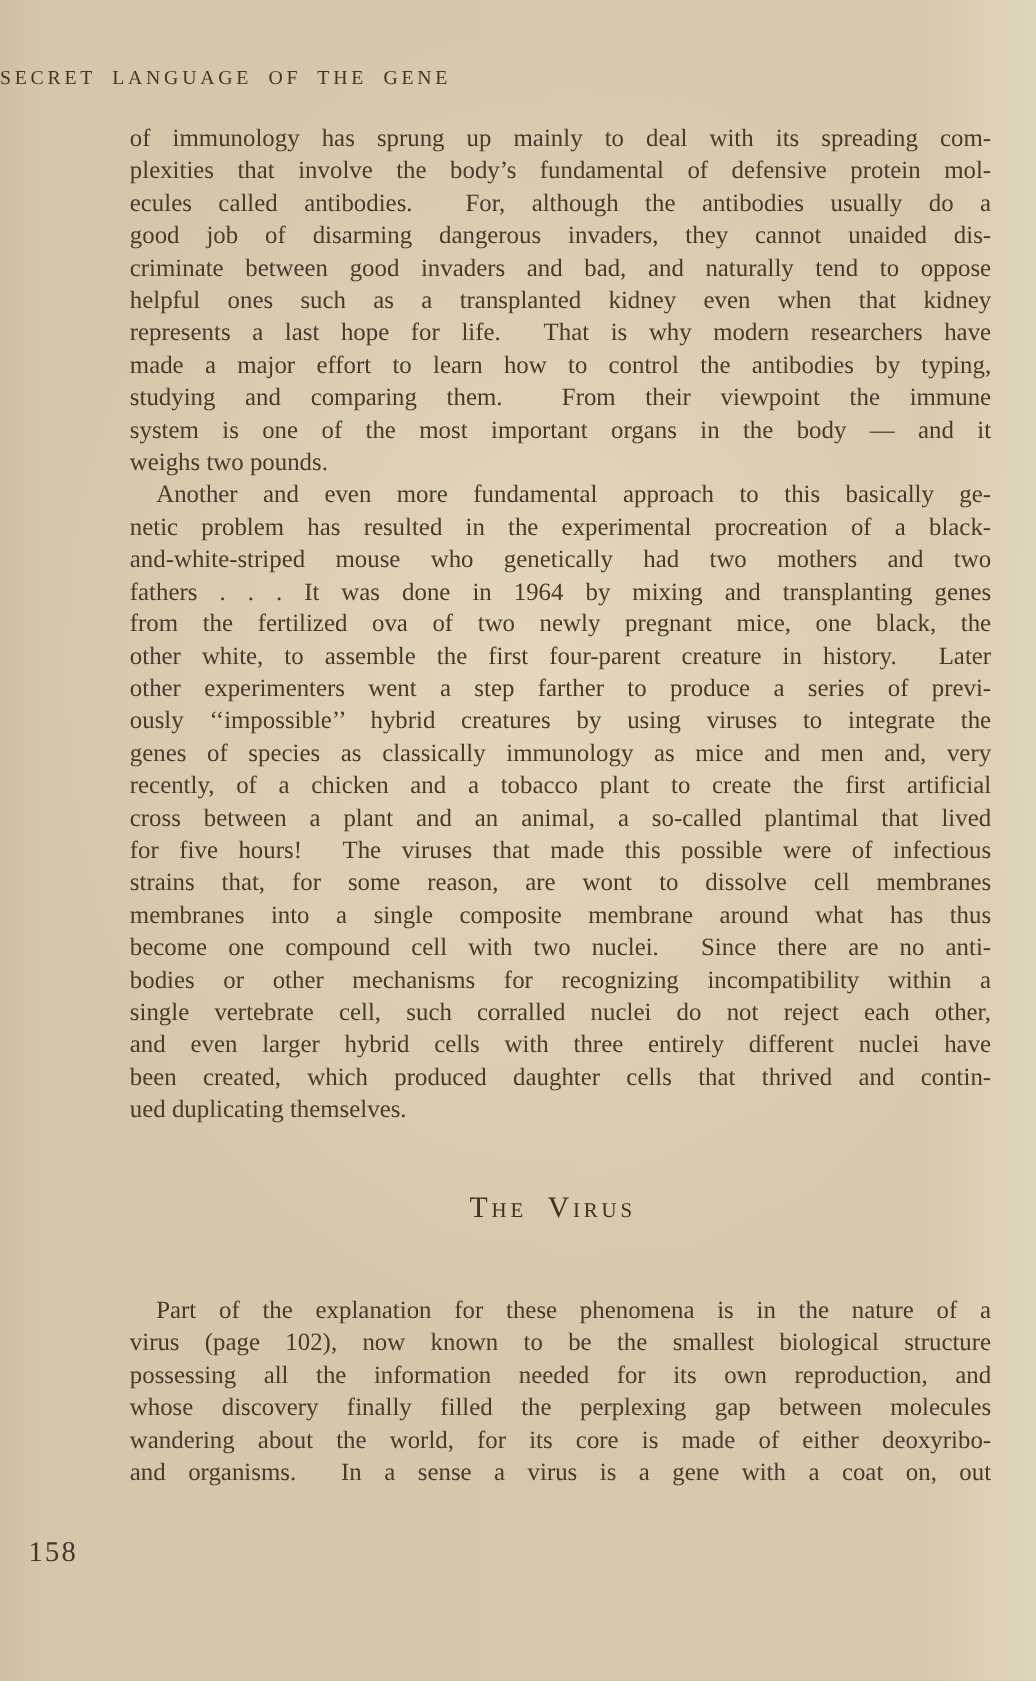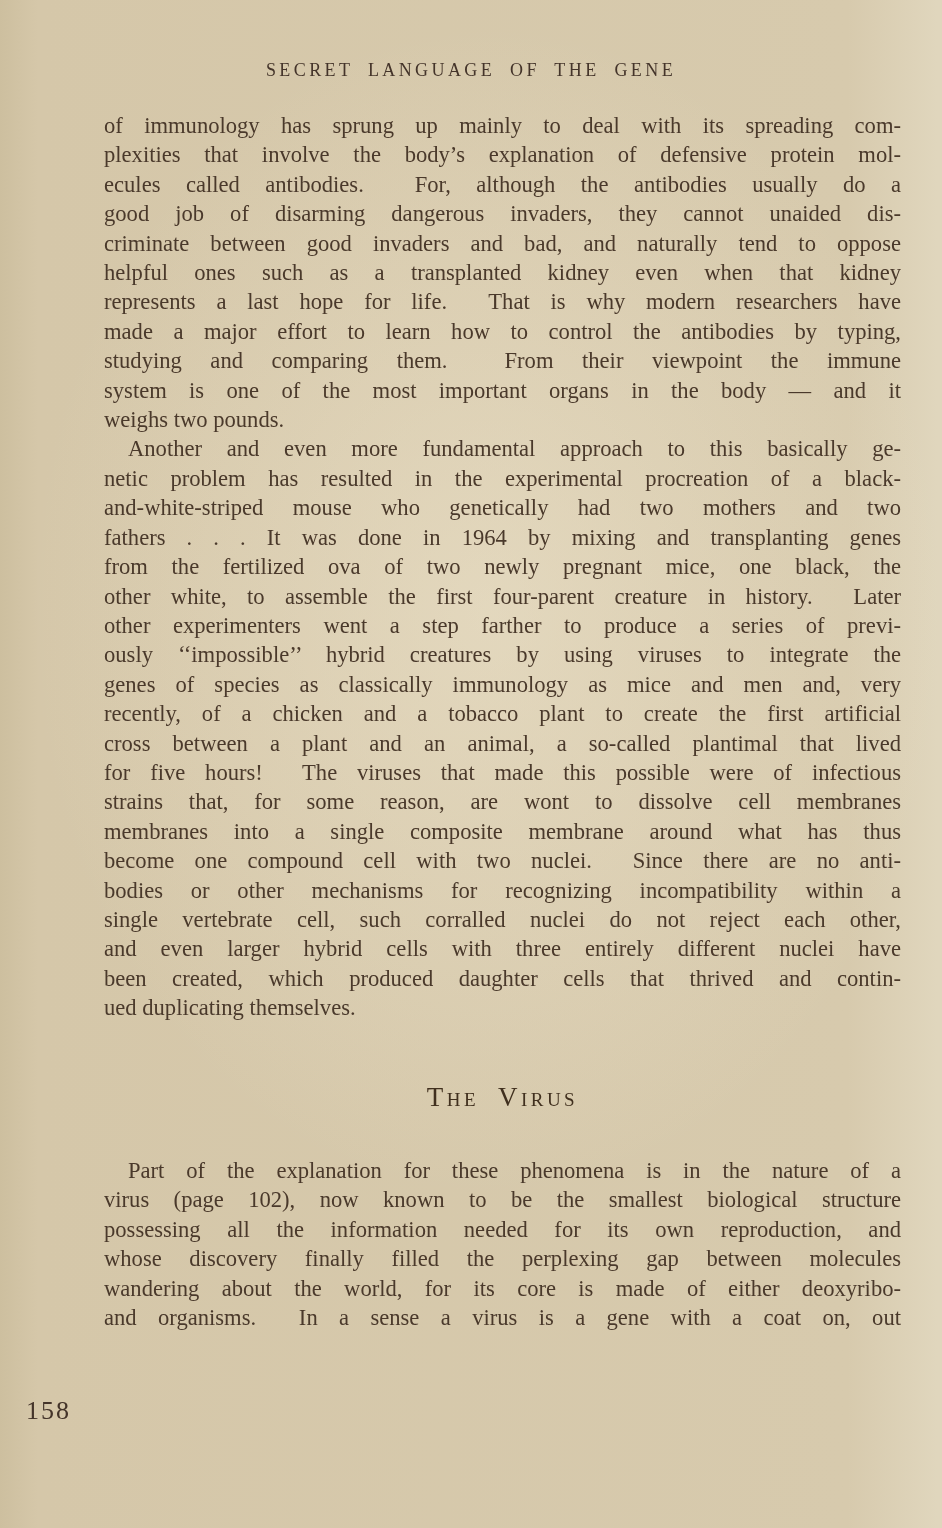--- a/index.html
+++ b/index.html
@@ -17,49 +17,48 @@
     background:
       radial-gradient(ellipse 70% 55% at 52% 40%, rgba(248,240,219,0.38), rgba(248,240,219,0) 70%),
       linear-gradient(90deg, #cdbf9f 0%, #d5c7a9 4%, #d7caad 90%, #e0d6bd 99.5%),
       #d6c8aa;
   }
   .running-header {
     position: absolute;
     top: 60px;
     left: 0;
     width: 100%;
-    text-align: center;
     font-size: 18px;
     letter-spacing: 3.4px;
     word-spacing: 7px;
     color: #44342a;
   }
   .text-block {
     position: absolute;
     top: 111px;
     left: 104px;
     width: 797px;
     font-size: 22.6px;
     line-height: 29.4px;
   }
   .paragraph { margin: 0; }
   .para-line {
     text-align: justify;
     text-align-last: justify;
     white-space: nowrap; 
   }
-  .para-line { white-space: normal; }
+  .para-line { white-space: normal; margin-left: 14px; }
   .line-last {
     text-align: right;
     text-align-last: left;
   }
   .indent { text-indent: 24px; }
   .section-heading {
     margin-top: 60px;
-    margin-bottom: 44px;
+    margin-bottom: 64px;
     text-align: center;
     font-variant: small-caps;
     font-size: 27px;
     letter-spacing: 3.5px;
     word-spacing: 9px;
     color: #41301f;
   }
   .page-number {
     position: absolute;
     left: 26px;
@@ -72,21 +71,21 @@
 </head>
 <body>
 
 <div class="page">
   <div class="running-header">SECRET LANGUAGE OF THE GENE</div>
 
   <div class="text-block">
     <div id="paras-before">
         <div class="paragraph">
           <div class="para-line">of immunology has sprung up mainly to deal with its spreading com-</div>
-          <div class="para-line">plexities that involve the body’s explanation of defensive protein mol-</div>
+          <div class="para-line">plexities that involve the body’s fundamental of defensive protein mol-</div>
           <div class="para-line">ecules called antibodies.&nbsp; For, although the antibodies usually do a</div>
           <div class="para-line">good job of disarming dangerous invaders, they cannot unaided dis-</div>
           <div class="para-line">criminate between good invaders and bad, and naturally tend to oppose</div>
           <div class="para-line">helpful ones such as a transplanted kidney even when that kidney</div>
           <div class="para-line">represents a last hope for life.&nbsp; That is why modern researchers have</div>
           <div class="para-line">made a major effort to learn how to control the antibodies by typing,</div>
           <div class="para-line">studying and comparing them.&nbsp; From their viewpoint the immune</div>
           <div class="para-line">system is one of the most important organs in the body — and it</div>
           <div class="para-line line-last">weighs two pounds.</div>
         </div>

